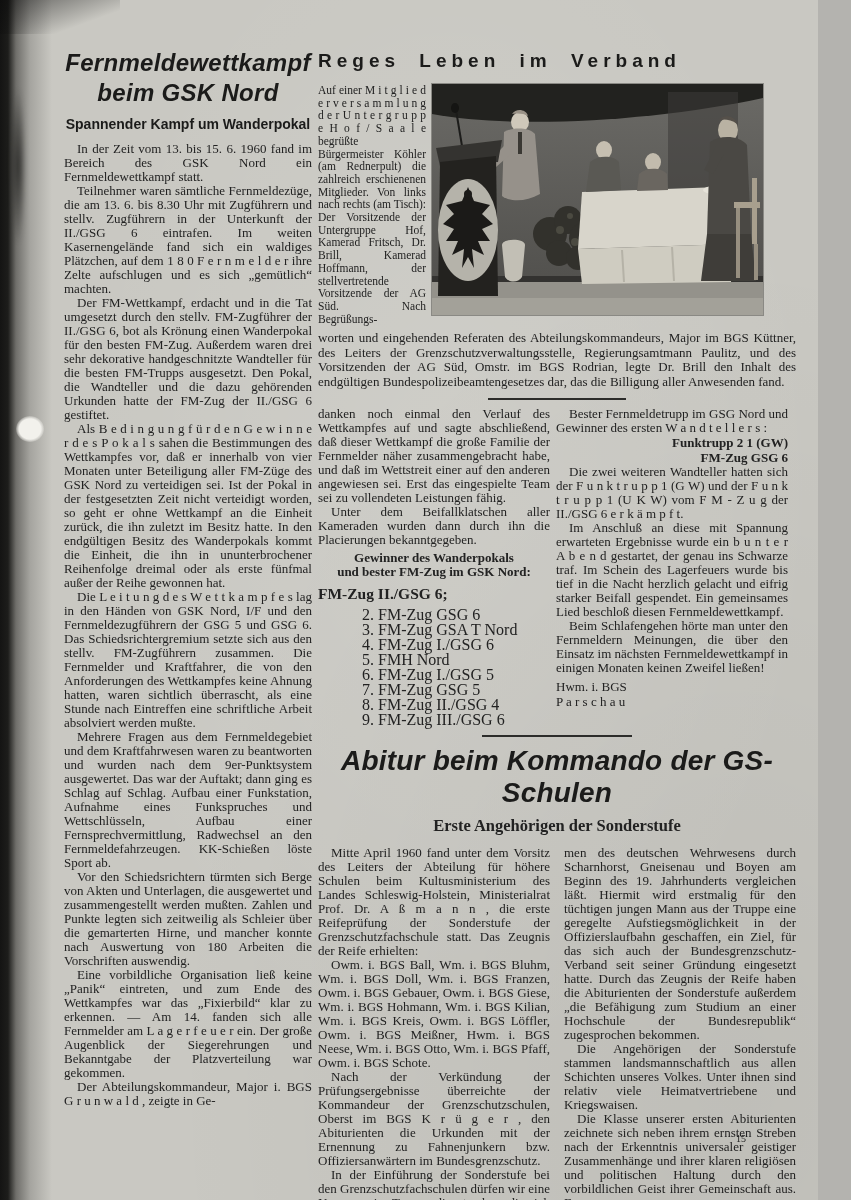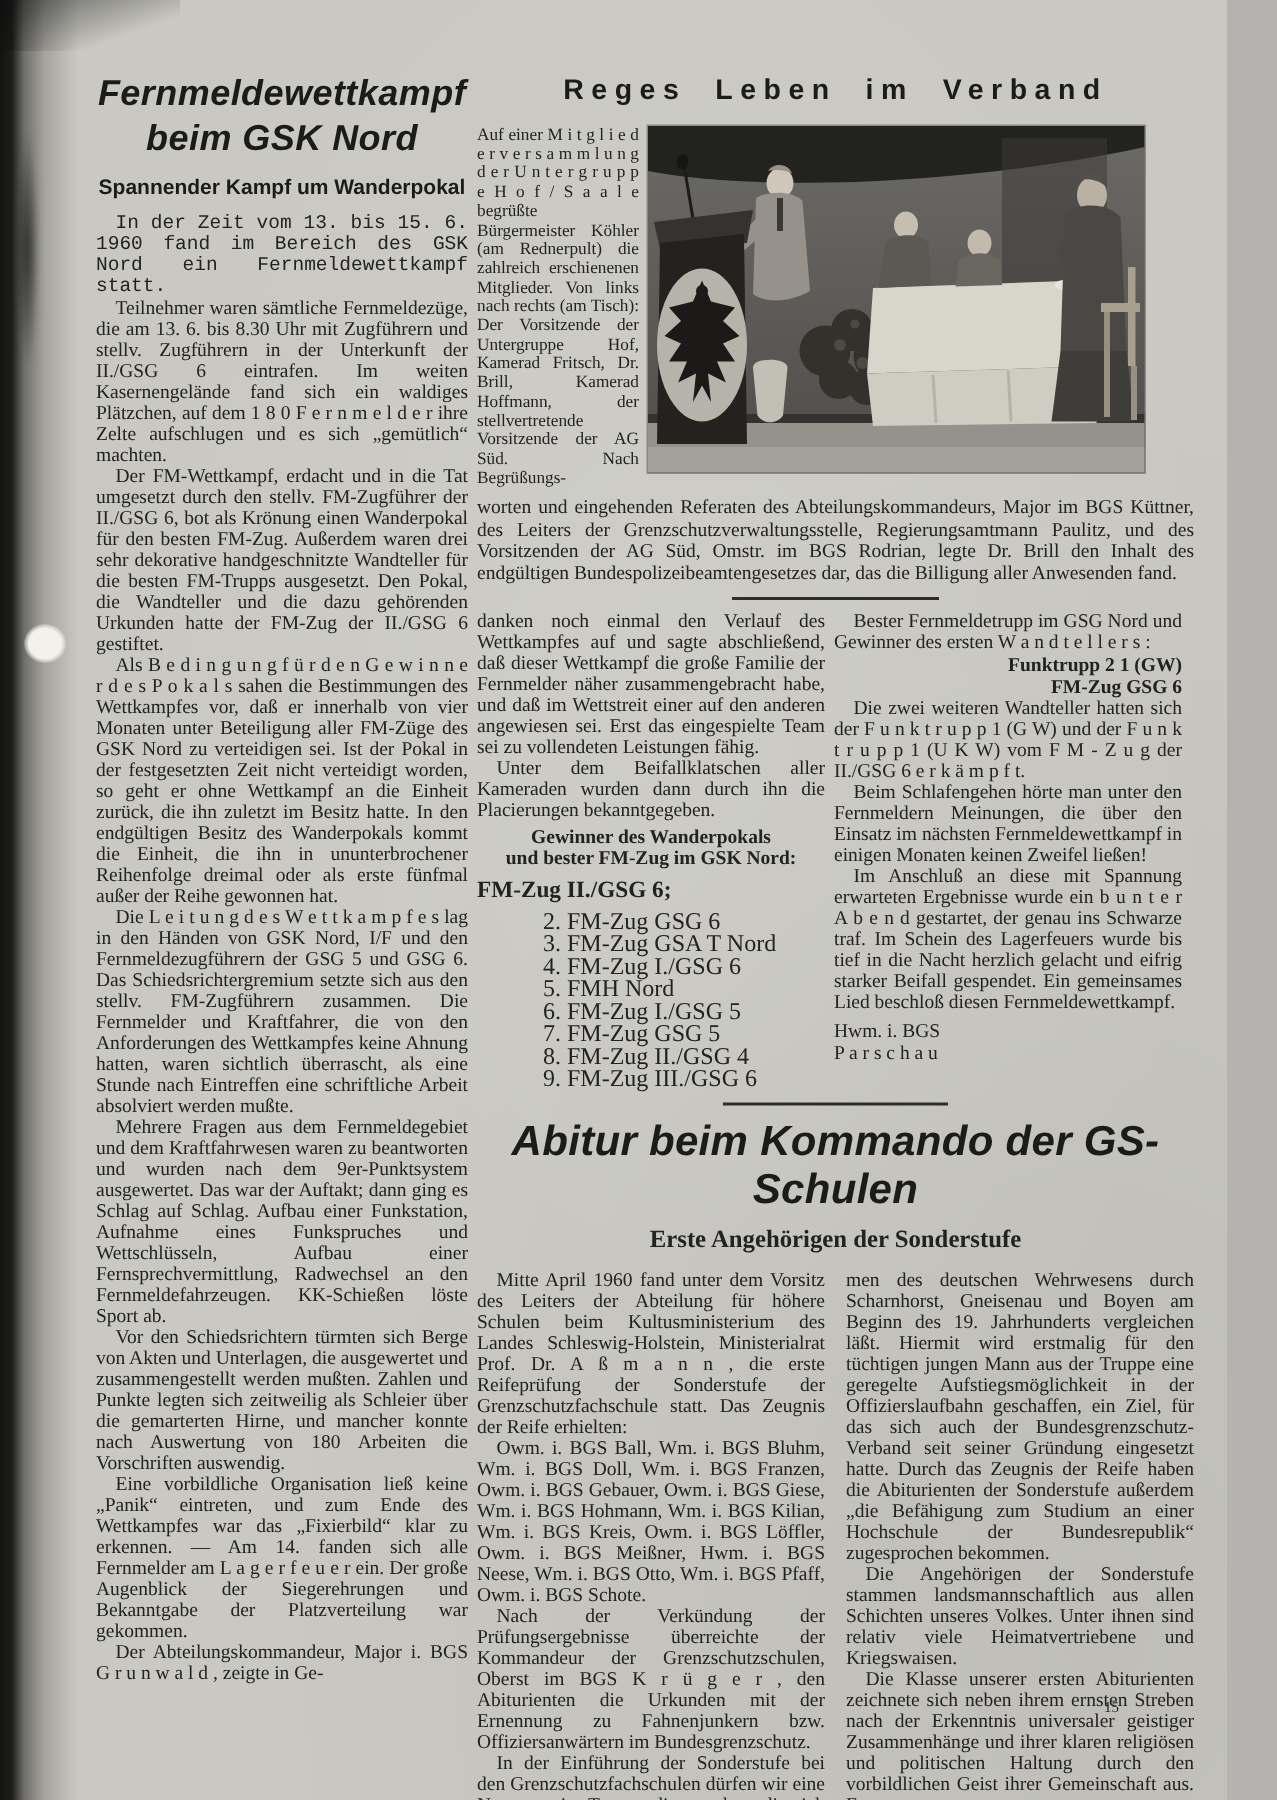--- a/index.html
+++ b/index.html
@@ -19,25 +19,25 @@
     background:radial-gradient(ellipse,rgba(20,20,18,.75),rgba(20,20,18,0) 70%);filter:blur(2px);}
   .binding .hole{position:absolute;left:16px;top:416px;width:28px;height:26px;border-radius:50%;
     background:radial-gradient(ellipse,#f2f1ec 55%,rgba(242,241,236,0) 75%);}
   .corner-shadow{position:absolute;left:0;top:0;width:120px;height:34px;
     background:linear-gradient(160deg,rgba(10,10,10,.55),rgba(10,10,10,0) 70%);}
   
   .col-a{position:absolute;left:64px;top:48px;width:248px;}
   .title-a{font:italic 700 24px "Liberation Sans",sans-serif;text-align:center;line-height:1.25;color:#1b1b1a;letter-spacing:.3px;}
   .sub-a{font:700 14px "Liberation Sans",sans-serif;text-align:center;margin-top:8px;color:#1b1b1a;}
   p.body{margin:0;font-size:13px;line-height:14px;text-align:justify;text-indent:13px;}
-  p.body.first{margin-top:10px;font-family:Liberation Mono, monospace;}
+  p.body.first{margin-top:10px;}
   p.body.noindent{text-indent:0;}
   
   .col-b{position:absolute;left:318px;top:50px;width:478px;}
-  .verband-h{font:700 19px "Liberation Sans",sans-serif;letter-spacing:5px;word-spacing:9px;text-align:center;color:#1b1b1a;}
+  .verband-h{font:700 19px "Liberation Sans",sans-serif;letter-spacing:5px;word-spacing:9px;text-align:left;color:#1b1b1a;}
   .photo-row{display:flex;margin-top:12px;}
   .caption{width:108px;font-size:11.5px;line-height:12.7px;text-align:justify;}
   .photo-box{margin-left:6px;width:331px;height:231px;background:#58574f;box-shadow:0 0 0 1px #8a8984;}
   .below{margin:6px 0 0;font-size:13px;line-height:14.4px;text-align:justify;text-indent:0;}
   .rule{width:138px;height:0;border-top:2px solid #2c2c2a;margin:9px auto 7px;}
   .rule2{width:150px;height:0;border-top:2px solid #2c2c2a;margin:8px auto 2px;}
   .twocol{display:flex;gap:6px;}
   .tc{width:232px;}
   .winners-head{font-weight:700;text-align:center;font-size:13px;line-height:14.5px;margin-top:4px;}
   .winner-main{font-weight:700;text-align:left;font-size:15.5px;margin:5px 0 4px;}
@@ -177,22 +177,22 @@
           <div>9. FM-Zug III./GSG 6</div>
         </div>
       </div>
       <div class="tc">
         <p class="body">Bester Fernmeldetrupp im GSG Nord und Gewinner des ersten W a n d t e l l e r s :</p>
         <div class="wandteller">
           <div>Funktrupp 2 1 (GW)</div>
           <div>FM-Zug GSG 6</div>
         </div>
         <p class="body">Die zwei weiteren Wandteller hatten sich der F u n k t r u p p  1  (G W) und der F u n k t r u p p 1 (U K W) vom F M - Z u g der II./GSG 6 e r k ä m p f t.</p>
+        <p class="body">Im Anschluß an diese mit Spannung erwarteten Ergebnisse wurde ein b u n t e r  A b e n d gestartet, der genau ins Schwarze traf. Im Schein des Lagerfeuers wurde bis tief in die Nacht herzlich gelacht und eifrig starker Beifall gespendet. Ein gemeinsames Lied beschloß diesen Fernmeldewettkampf.</p>
         <p class="body">Beim Schlafengehen hörte man unter den Fernmeldern Meinungen, die über den Einsatz im nächsten Fernmeldewettkampf in einigen Monaten keinen Zweifel ließen!</p>
-        <p class="body">Im Anschluß an diese mit Spannung erwarteten Ergebnisse wurde ein b u n t e r  A b e n d gestartet, der genau ins Schwarze traf. Im Schein des Lagerfeuers wurde bis tief in die Nacht herzlich gelacht und eifrig starker Beifall gespendet. Ein gemeinsames Lied beschloß diesen Fernmeldewettkampf.</p>
         <div class="sig">
           <div>Hwm. i. BGS</div>
           <div>P a r s c h a u</div>
         </div>
       </div>
     </div>
 
     <div class="rule2"></div>
 
     <div>

